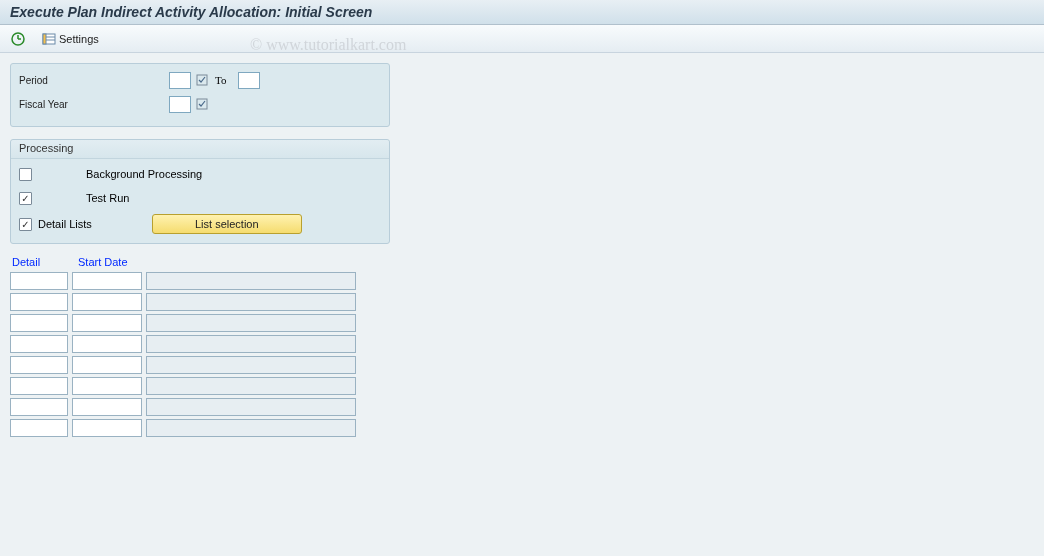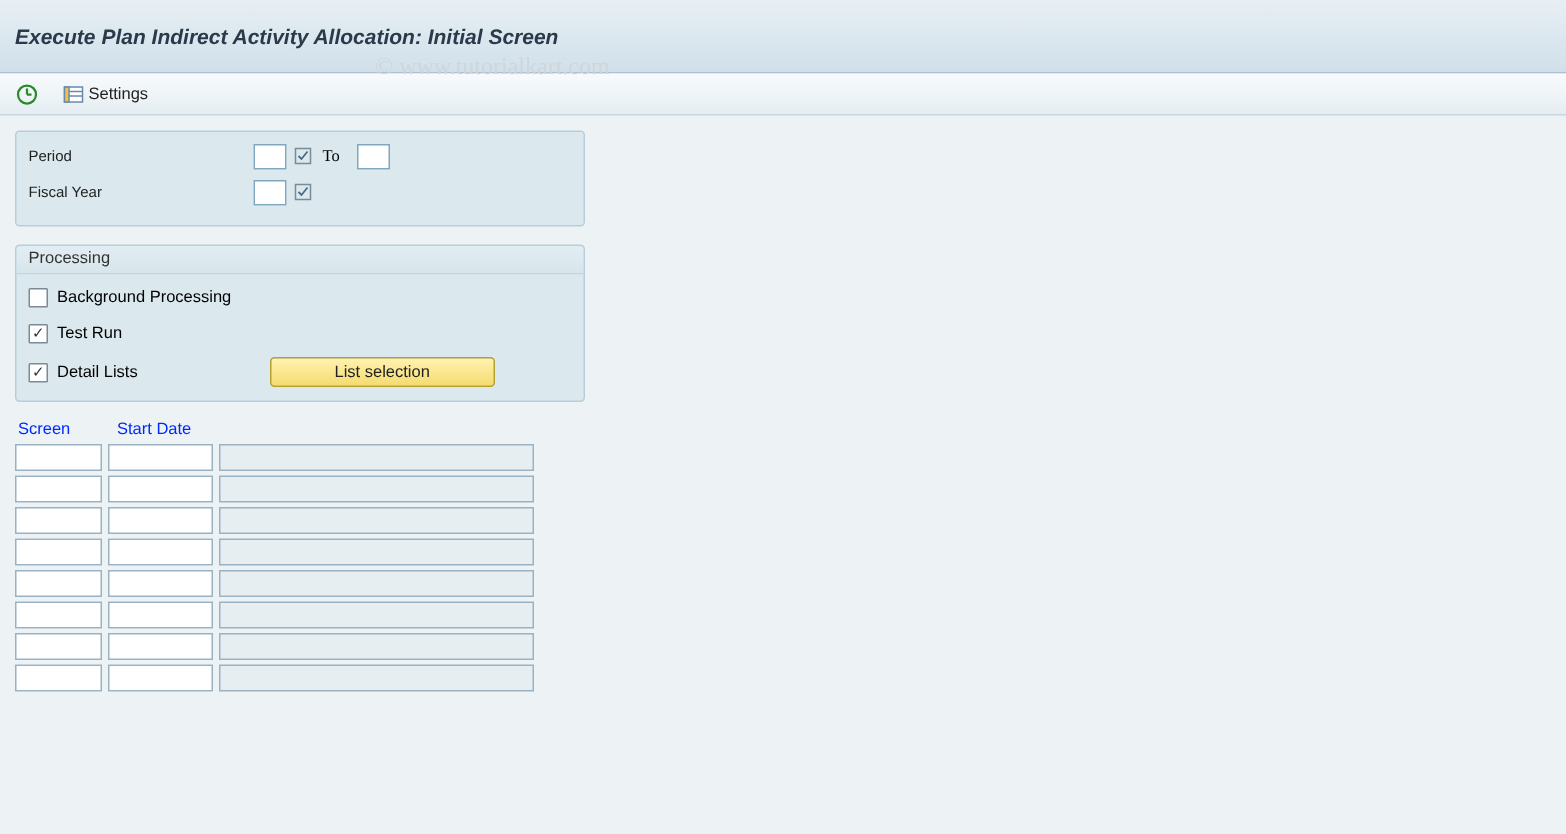--- a/index.html
+++ b/index.html
@@ -11,21 +11,21 @@
       font-family: Arial, sans-serif;
       font-size: 11px;
       background: #edf2f4;
       width: 1044px;
       height: 556px;
       overflow: hidden;
     }
     .title-bar {
       background: linear-gradient(#e8eff4, #d0e0ea);
       border-bottom: 1px solid #b0c0cc;
-      padding: 16px 10px;
+      padding: 4px 10px;
       font-size: 14px;
       font-weight: bold;
       font-style: italic;
       color: #2a3a4a;
     }
     .toolbar {
       background: linear-gradient(#f8fbfd, #e5edf2);
       border-bottom: 1px solid #c8d4de;
       padding: 4px 10px;
       display: flex;
@@ -115,31 +115,32 @@
       content: "✓";
       font-size: 10px;
       color: #333;
       line-height: 11px;
     }
     .proc-row {
       display: flex;
       align-items: center;
       margin-bottom: 6px;
       height: 18px;
+      gap: 48px;
     }
     .list-sel-btn {
       background: linear-gradient(#fff2b0, #f5dc6f);
       border: 1px solid #b8a02f;
       border-radius: 3px;
       width: 150px;
       height: 20px;
       font-size: 11px;
       color: #222;
       cursor: pointer;
-      margin-left: 88px;
+      margin-left: 60px;
       display: inline-flex;
       align-items: center;
       justify-content: center;
     }
     .proc-row-last {
       display: flex;
       align-items: center;
       height: 22px;
     }
     .table-area {
@@ -271,21 +272,21 @@
       <div class="proc-row-last">
         <span class="checkbox checked"></span>
         <span>Detail Lists</span>
         <span class="list-sel-btn">List selection</span>
       </div>
     </div>
   </div>
 
   <div class="table-area">
     <div class="table-headers">
-      <span class="col-header col-cycle-h">Screen</span>
+      <span class="col-header col-cycle-h">Detail</span>
       <span class="col-header col-start-h">Start Date</span>
     </div>
     <div id="table-body">
         <div class="t-row">
           <input class="c-cycle" style="">
           <input class="c-start" style="">
           <input class="c-desc" readonly="" style="">
         </div>
         <div class="t-row">
           <input class="c-cycle" style="">

